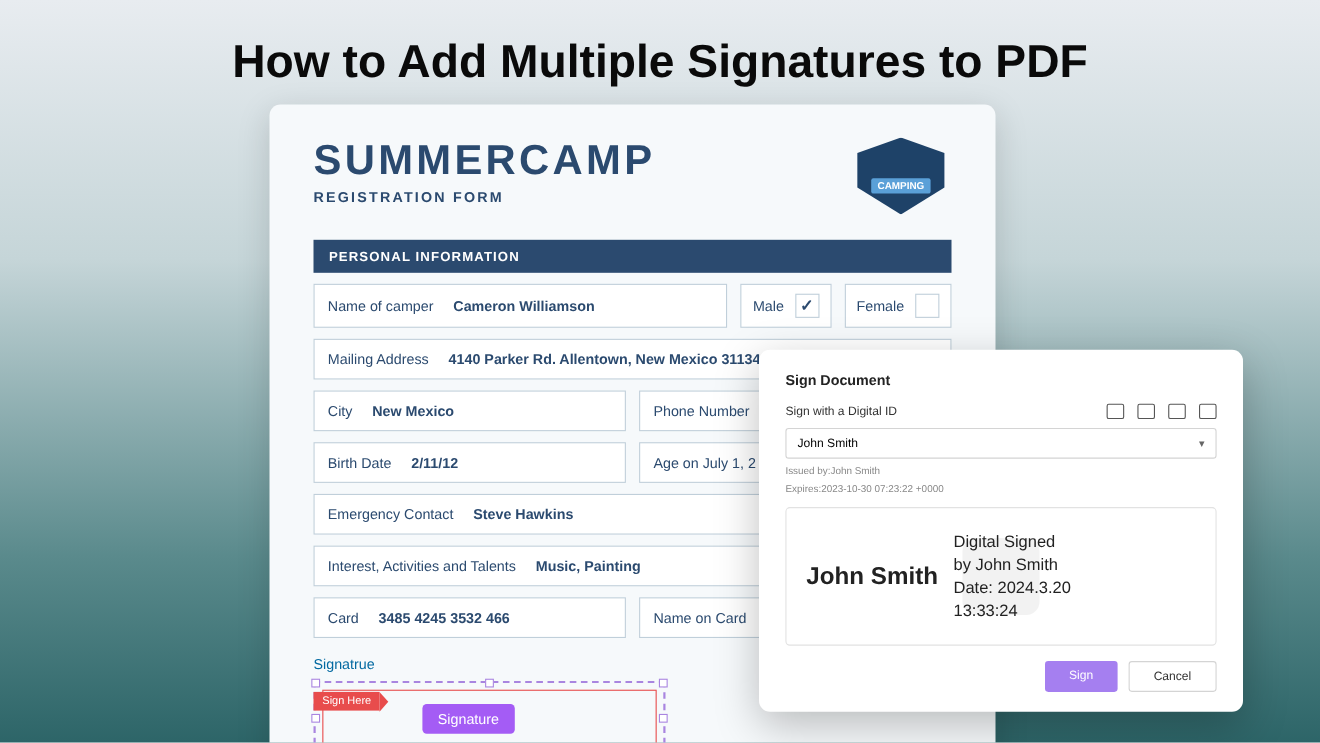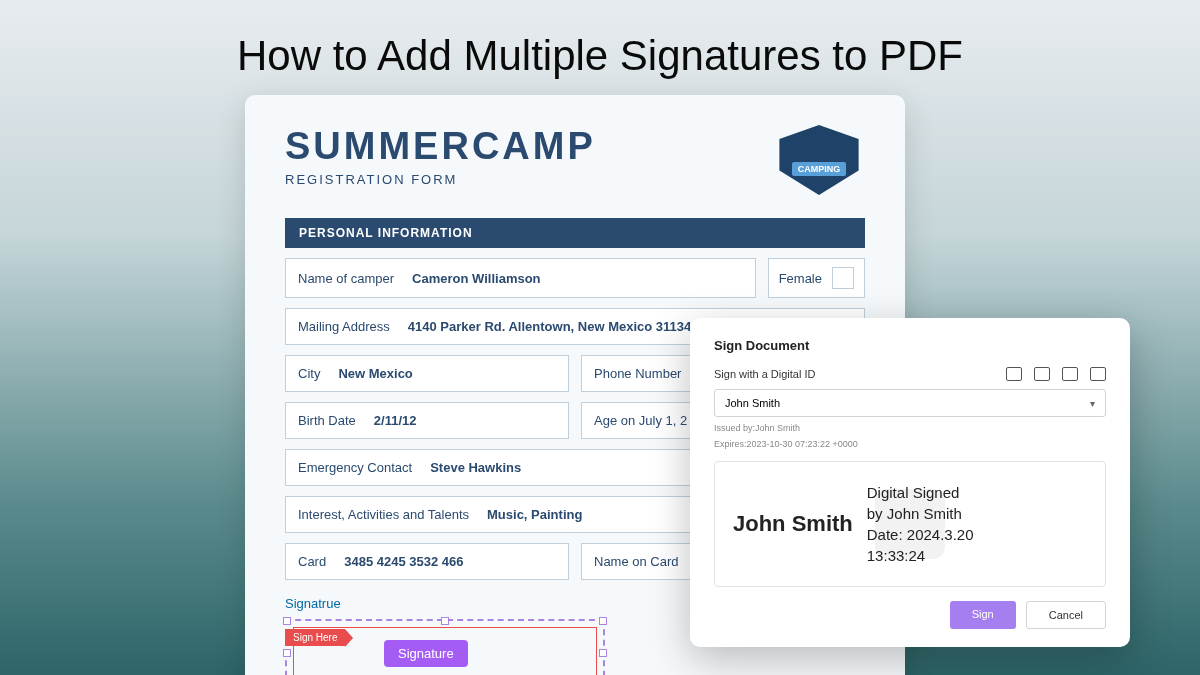--- a/index.html
+++ b/index.html
@@ -11,21 +11,21 @@
   position: relative;
   overflow: hidden;
 }
 .page-title {
   position: absolute;
   top: 32px;
   left: 0;
   right: 0;
   text-align: center;
   font-size: 42px;
-  font-weight: 400;
+  font-weight: 700;
   color: #0a0a0a;
 }
 .form-card {
   position: absolute;
   top: 95px;
   left: 245px;
   width: 660px;
   height: 620px;
   background: #f6f9fb;
   border-radius: 10px;
@@ -42,20 +42,21 @@
   font-size: 38px;
   font-weight: 700;
   color: #2b4a6f;
   letter-spacing: 3px;
 }
 .brand-sub {
   font-size: 13px;
   color: #2b4a6f;
   letter-spacing: 2px;
   margin-top: 4px;
+  font-weight: bold;
 }
 .logo {
   width: 90px;
   height: 75px;
   position: relative;
 }
 .logo-inner {
   width: 88px;
   height: 70px;
   background: #1e4268;
@@ -297,20 +298,24 @@
         </div>
     </div>
   </div>
 
   <div class="section-bar">PERSONAL INFORMATION</div>
 
   <div class="field-row">
     <div class="field f-grow">
       <span class="field-label">Name of camper</span>
       <span class="field-value">Cameron Williamson</span>
+    </div>
+    <div class="gender-field">
+      <span>Male</span>
+      <div class="checkbox">✓</div>
     </div>
     <div class="gender-field">
       <span>Female</span>
       <div class="checkbox"></div>
     </div>
   </div>
 
   <div class="field-row">
     <div class="field f-grow">
       <span class="field-label">Mailing Address</span>

